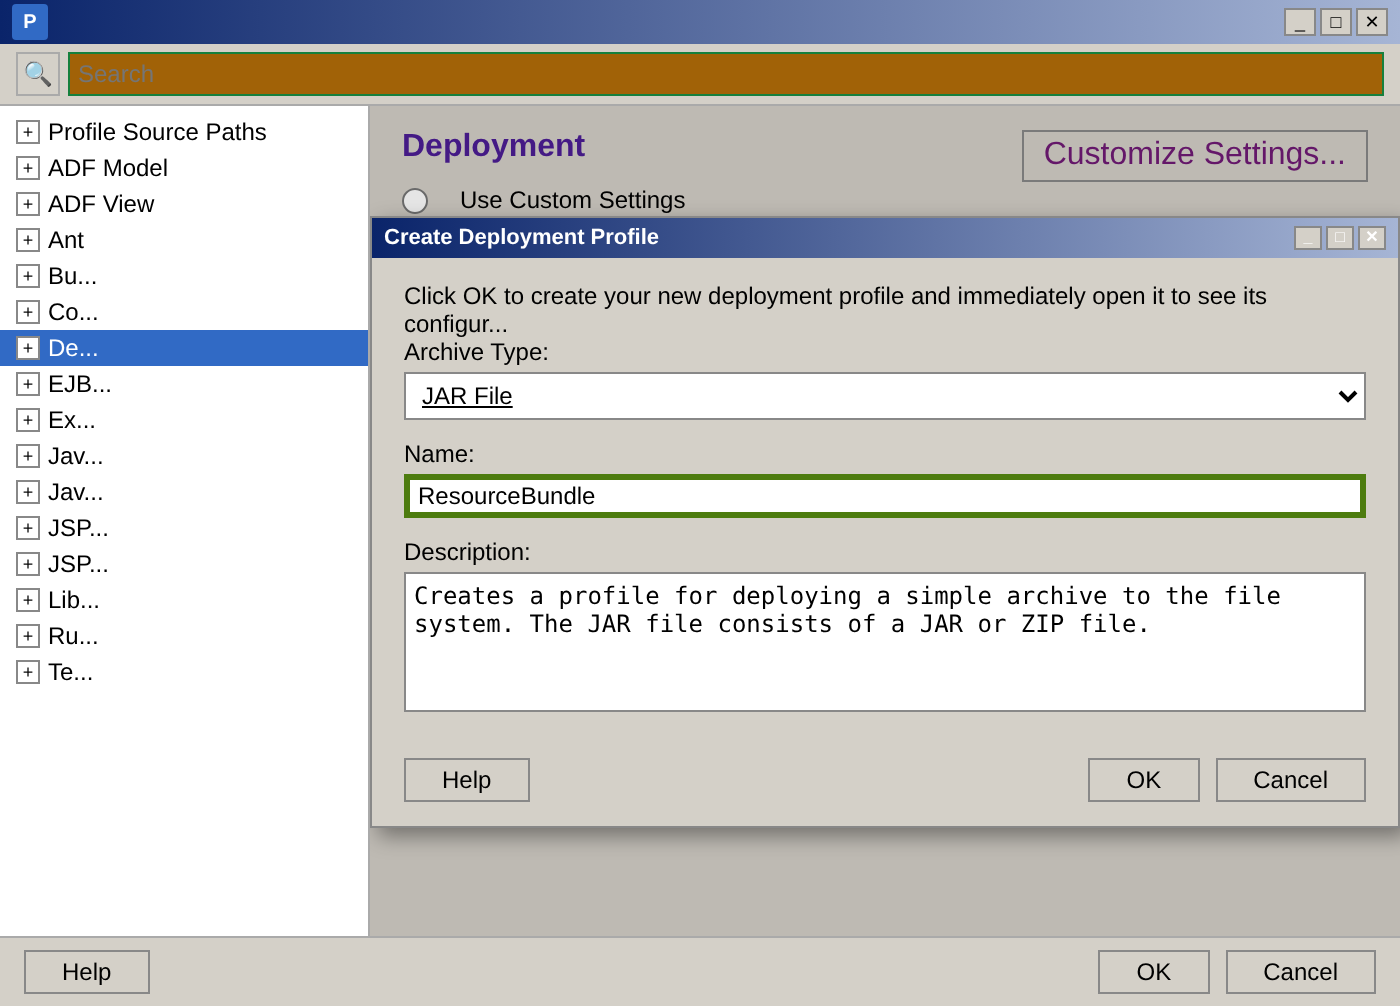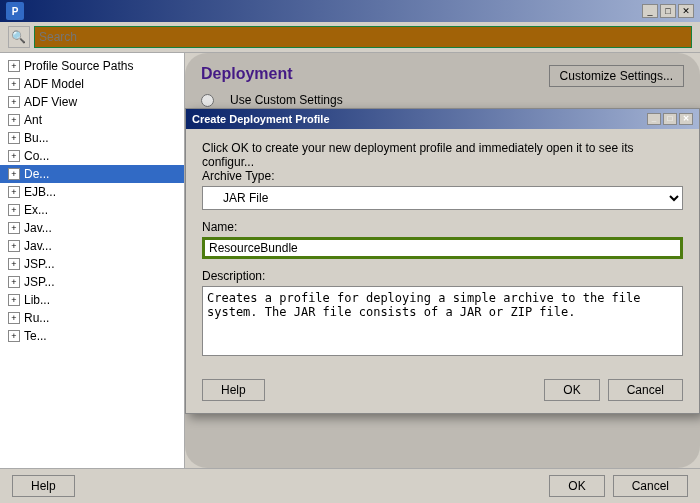--- a/index.html
+++ b/index.html
@@ -148,23 +148,23 @@
       color: #000;
     }
 
     .customize-btn {
       position: absolute;
       top: 12px;
       right: 16px;
       padding: 3px 10px;
       background: #d4d0c8;
       border: 1px solid #888;
-      font-size: 12px;
-      cursor: pointer;
-      color: #000000;
+      font-size: 16px;
+      cursor: pointer;
+      color: #701a75;
     }
 
     .profiles-box {
       border: 1px solid #888;
       background: white;
       height: 120px;
       margin-bottom: 8px;
     }
 
     .side-buttons {
@@ -212,21 +212,20 @@
 
     
     .modal-overlay {
       position: absolute;
       top: 0; left: 0; right: 0; bottom: 0;
       background: rgba(0,0,0,0.1);
       display: flex;
       align-items: center;
       justify-content: center;
       z-index: 100;
-      border-radius: 22px;
     }
 
     .modal {
       background: #d4d0c8;
       border: 1px solid #888;
       box-shadow: 4px 4px 10px rgba(0,0,0,0.4);
       width: 520px;
     }
 
     .modal-titlebar {
@@ -271,21 +270,22 @@
       color: #000;
     }
 
     .form-select {
       width: 100%;
       height: 24px;
       border: 1px solid #888;
       background: white;
       font-size: 12px;
       margin-bottom: 10px;
-      padding: 0 16px;
+      padding: 0 4px;
+      text-decoration: underline;
     }
 
     .form-input {
       width: 100%;
       height: 22px;
       border: 3px solid #4d7c0f;
       background: white;
       font-size: 12px;
       margin-bottom: 10px;
       padding: 0 4px;

